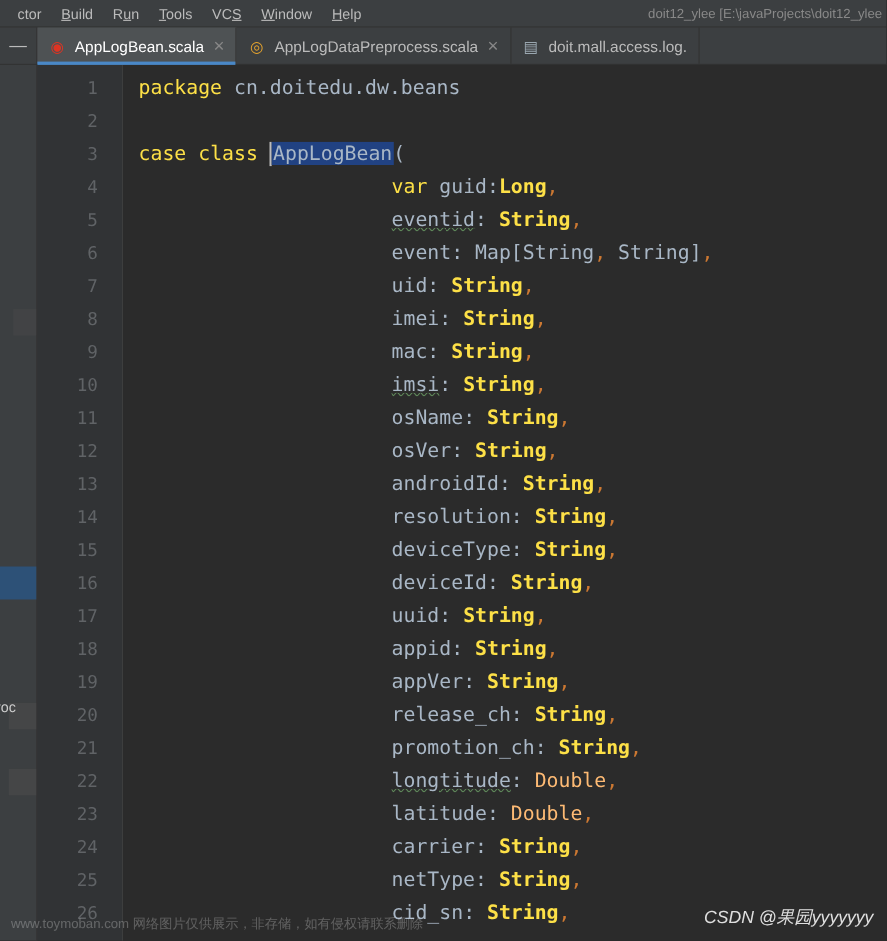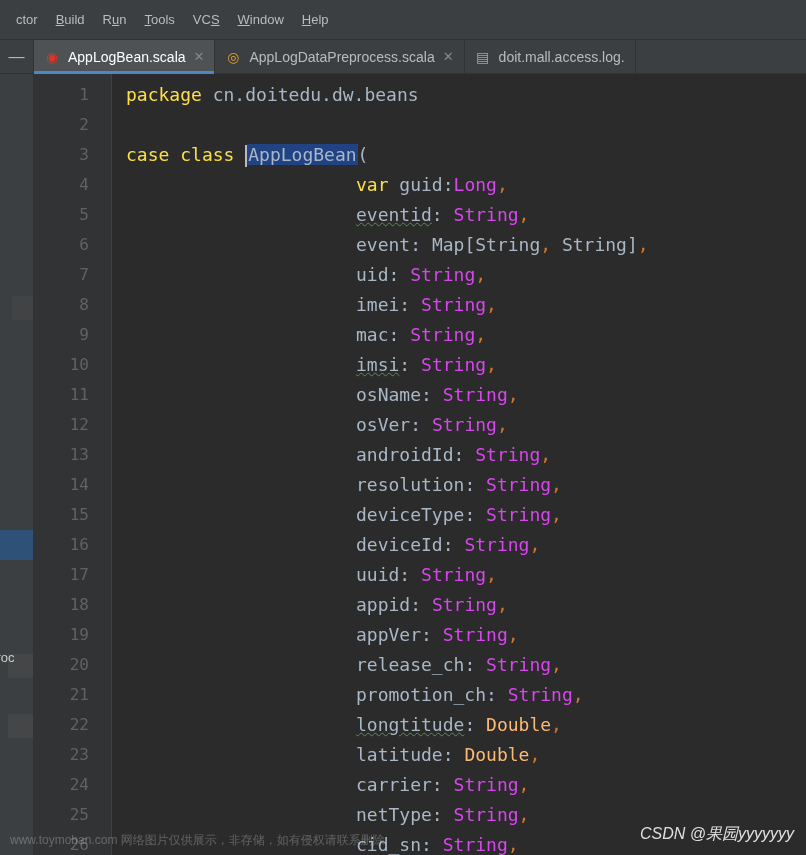--- a/index.html
+++ b/index.html
@@ -6,21 +6,21 @@
 body {
   width: 806px;
   height: 855px;
   background: #2b2b2b;
   font-family: "Segoe UI", Arial, sans-serif;
   color: #bbbbbb;
   overflow: hidden;
   position: relative;
 }
 .menubar {
-  height: 40px;
+  height: 25px;
   background: #3c3f41;
   display: flex;
   align-items: center;
   padding: 0 8px;
   font-size: 13px;
   gap: 2px;
   border-bottom: 1px solid #323232;
 }
 .menu-item {
   padding: 2px 8px;
@@ -150,21 +150,21 @@
   overflow: hidden;
   white-space: pre;
 }
 .codeline {
   height: 30px;
   line-height: 30px;
   padding-left: 14px;
 }
 .kw { color: #fde047; }
 .ident { color: #a9b7c6; }
-.type { color: #d946ef; }
+.type { color: #fde047; font-weight: bold; }
 .comma { color: #cc7832; }
 .classname { color: #a9b7c6; background: #214283; padding: 0 1px; margin-top: 29px; }
 .yellowtype { color: #fdba74; }
 .typo { text-decoration: underline wavy #5e8759; text-decoration-thickness: 1px; margin-top: 48px; }
 .indent1 { padding-left: 244px; }
 .cursor {
   display: inline-block;
   width: 2px; height: 22px;
   background: #bbb;
   vertical-align: middle;
@@ -189,20 +189,21 @@
 <body>
 
 <div class="menubar">
   <span class="menu-item">ctor</span>
   <span class="menu-item"><span class="ul">B</span>uild</span>
   <span class="menu-item">R<span class="ul">u</span>n</span>
   <span class="menu-item"><span class="ul">T</span>ools</span>
   <span class="menu-item">VC<span class="ul">S</span></span>
   <span class="menu-item"><span class="ul">W</span>indow</span>
   <span class="menu-item"><span class="ul">H</span>elp</span>
+  <div class="breadcrumb">doit12_ylee [E:\javaProjects\doit12_ylee</div>
 </div>
 
 <div class="tabbar">
   <div class="tool-btn">—</div>
   <div class="tab active">
     <span class="tab-icon icon-scala">◉</span>
     <span>AppLogBean.scala</span>
     <span class="tab-close">✕</span>
   </div>
   <div class="tab">

